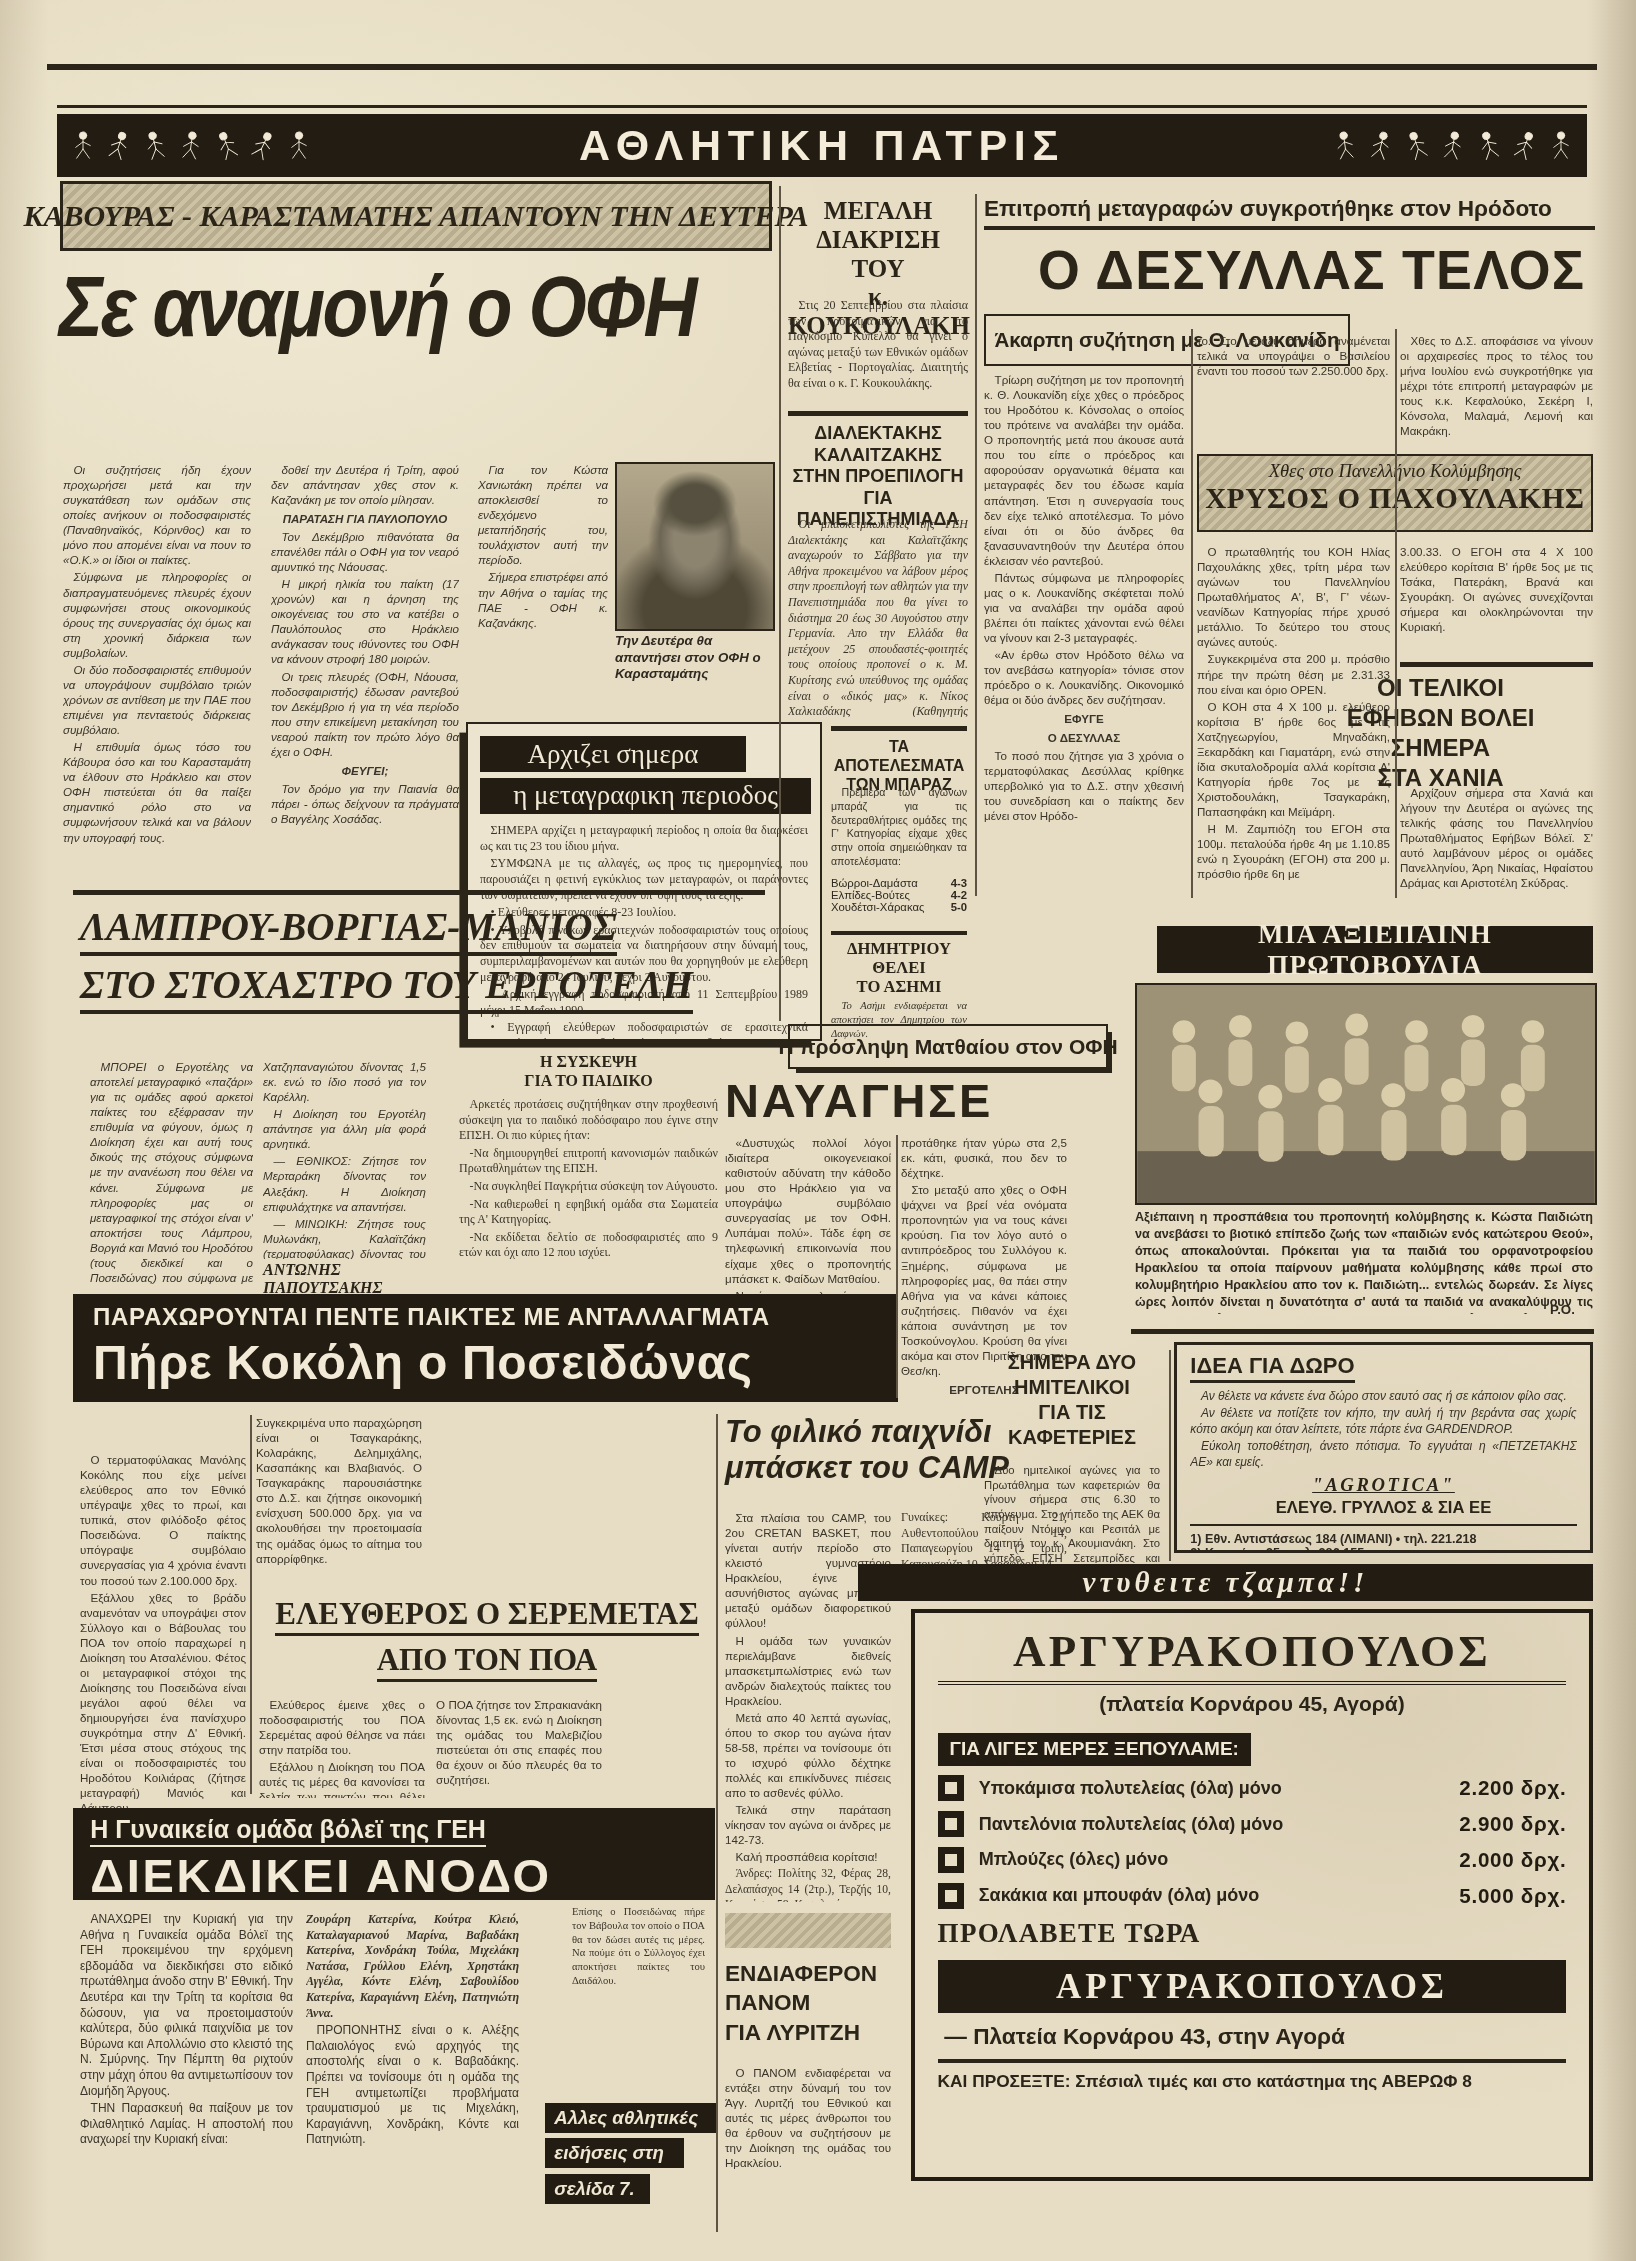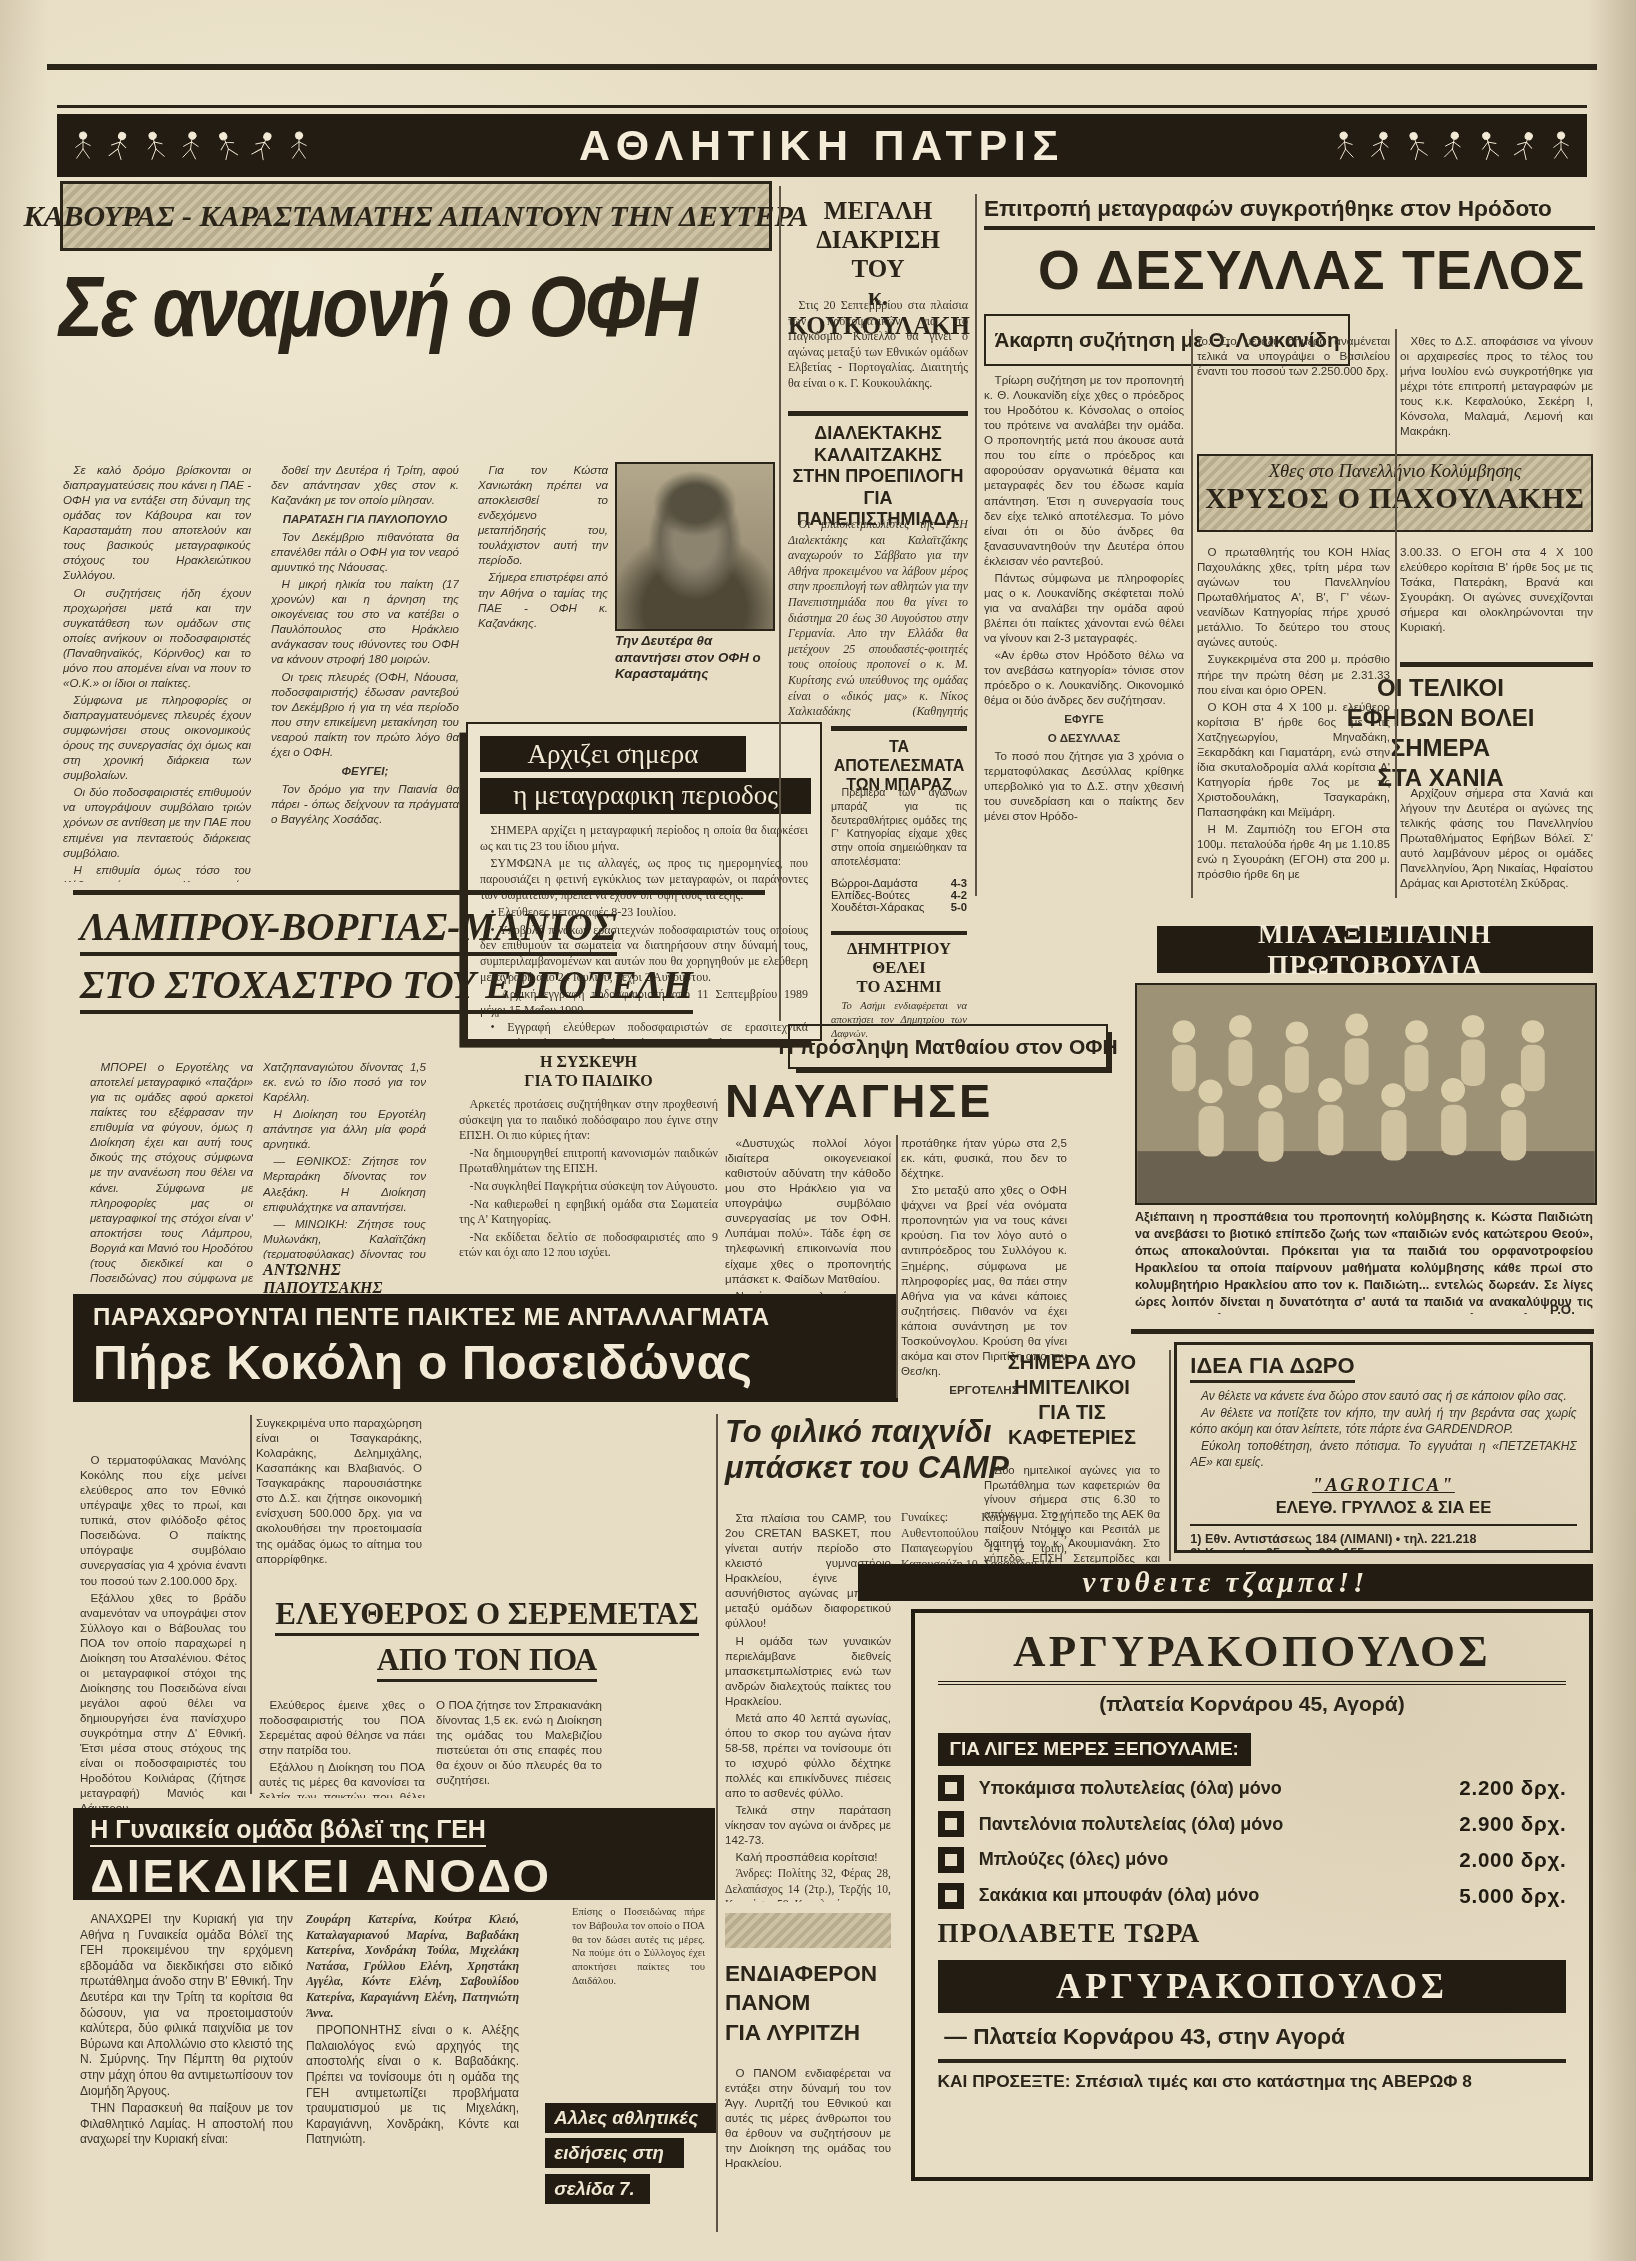--- a/index.html
+++ b/index.html
@@ -98,21 +98,20 @@
     </span>
   </div>
 
   
   <div class="abs hatch" style="left:60px;top:181px;width:706px;height:64px;border:3.3px solid #2b2418;display:flex;align-items:center;justify-content:center;">
     <span class="serif it b ink" style="font-size:30px;white-space:nowrap;">ΚΑΒΟΥΡΑΣ - ΚΑΡΑΣΤΑΜΑΤΗΣ ΑΠΑΝΤΟΥΝ ΤΗΝ ΔΕΥΤΕΡΑ</span>
   </div>
   <div class="abs it b ink" style="left:59px;top:258px;width:898px;font-size:85px;letter-spacing:-2.7px;transform:scaleX(.88);transform-origin:left;white-space:nowrap;">Σε αναμονή ο ΟΦΗ</div>
 
   <div class="abs col it" style="left:63px;top:462px;width:188px;height:420px;">
-    <p>Σε καλό δρόμο βρίσκονται οι διαπραγματεύσεις που κάνει η ΠΑΕ - ΟΦΗ για να εντάξει στη δύναμη της ομάδας τον Κάβουρα και τον Καρασταμάτη που αποτελούν και τους βασικούς μεταγραφικούς στόχους του Ηρακλειώτικου Συλλόγου.</p>
     <p>Οι συζητήσεις ήδη έχουν προχωρήσει μετά και την συγκατάθεση των ομάδων στις οποίες ανήκουν οι ποδοσφαιριστές (Παναθηναϊκός, Κόρινθος) και το μόνο που απομένει είναι να πουν το «Ο.Κ.» οι ίδιοι οι παίκτες.</p>
     <p>Σύμφωνα με πληροφορίες οι διαπραγματευόμενες πλευρές έχουν συμφωνήσει στους οικονομικούς όρους της συνεργασίας όχι όμως και στη χρονική διάρκεια των συμβολαίων.</p>
     <p>Οι δύο ποδοσφαιριστές επιθυμούν να υπογράψουν συμβόλαιο τριών χρόνων σε αντίθεση με την ΠΑΕ που επιμένει για πενταετούς διάρκειας συμβόλαιο.</p>
     <p>Η επιθυμία όμως τόσο του Κάβουρα όσο και του Καρασταμάτη να έλθουν στο Ηράκλειο και στον ΟΦΗ πιστεύεται ότι θα παίξει σημαντικό ρόλο στο να συμφωνήσουν τελικά και να βάλουν την υπογραφή τους.</p>
 
   </div>
   <div class="abs col it" style="left:271px;top:462px;width:188px;height:420px;">
     <p>δοθεί την Δευτέρα ή Τρίτη, αφού δεν απάντησαν χθες στον κ. Καζανάκη με τον οποίο μίλησαν.</p>
     <p class="subhd">ΠΑΡΑΤΑΣΗ ΓΙΑ ΠΑΥΛΟΠΟΥΛΟ</p>
     <p>Τον Δεκέμβριο πιθανότατα θα επανέλθει πάλι ο ΟΦΗ για τον νεαρό αμυντικό της Νάουσας.</p>

